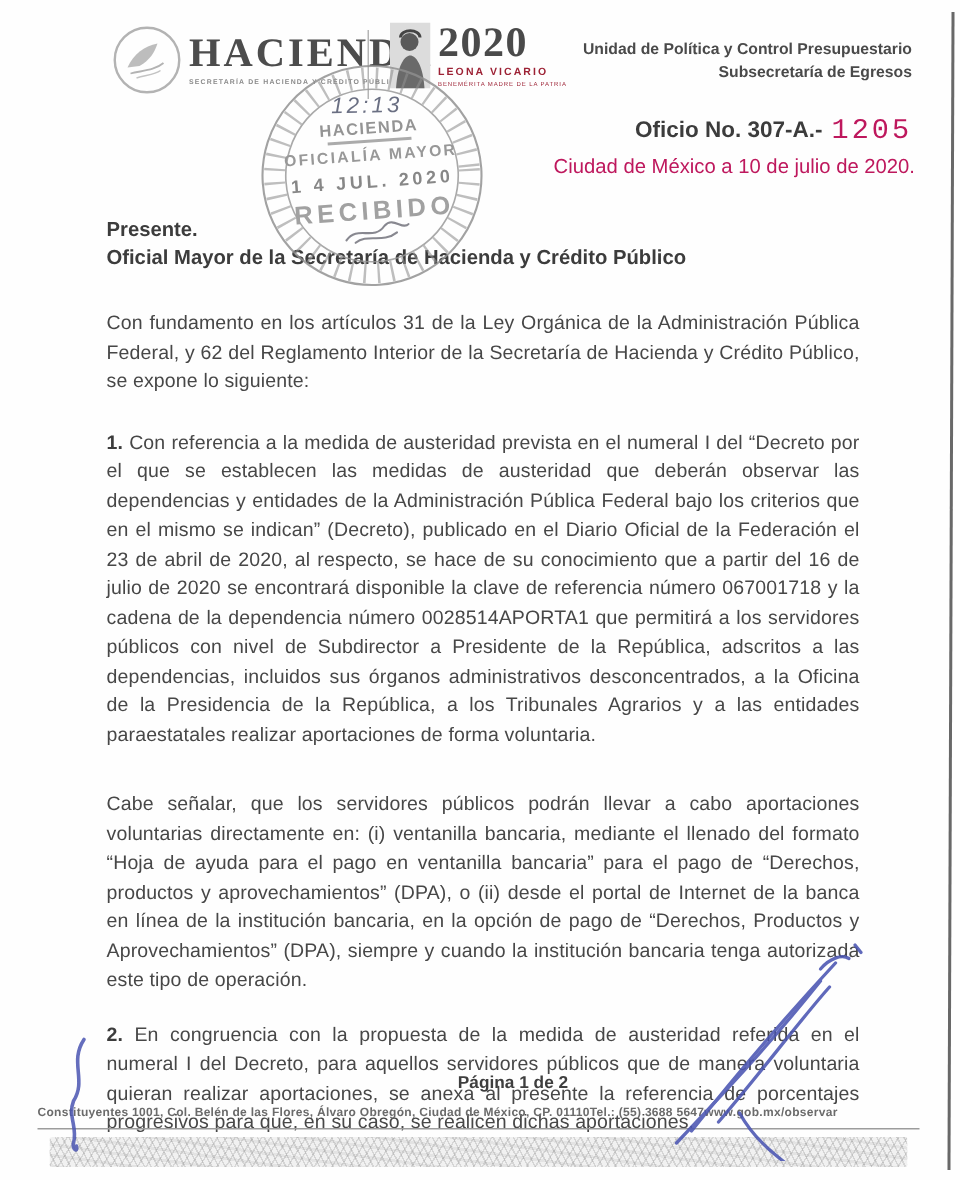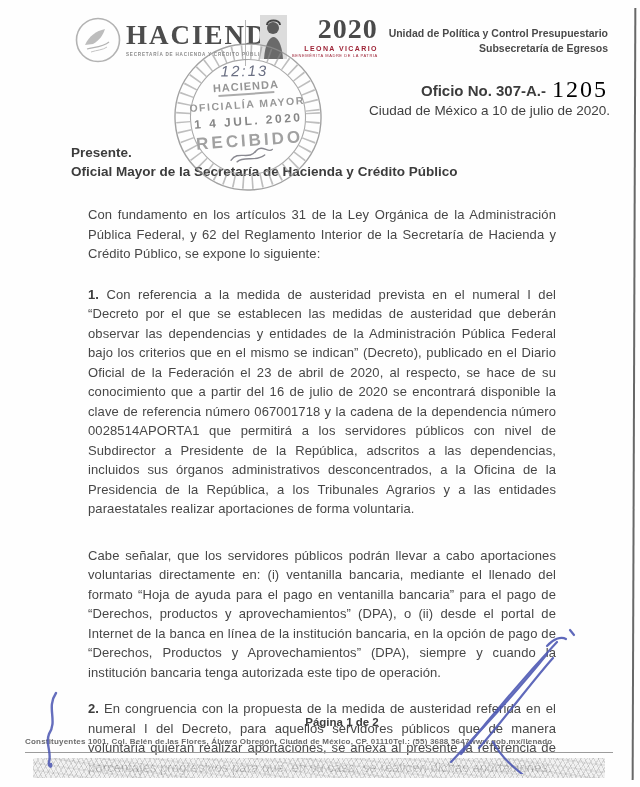--- a/index.html
+++ b/index.html
@@ -6,45 +6,45 @@
   .page{
     position:relative;width:640px;height:787px;background:#fefefe;overflow:hidden;
     font-family:"Liberation Sans",sans-serif;color:#444;
   }
   
   .seal{position:absolute;left:74px;top:16px;width:48px;height:48px;opacity:.75;}
   .brand{position:absolute;left:126px;top:22px;}
   .brand-name{font-family:"Liberation Serif",serif;font-weight:bold;font-size:27px;letter-spacing:2px;color:#4c4c4c;line-height:1;}
   .brand-sub{font-size:4.6px;letter-spacing:.8px;color:#8a8a8a;margin-top:3px;font-weight:bold;}
   .hdr-divider{position:absolute;left:245px;top:20px;width:1px;height:46px;background:#b5b5b5;}
-  .y2020{position:absolute;left:260px;top:15px;display:flex;align-items:flex-start;text-align:right;}
+  .y2020{position:absolute;left:260px;top:15px;display:flex;align-items:flex-start;}
   .portrait{width:27px;height:44px;margin-right:5px;}
   .y2020-num{font-family:"Liberation Serif",serif;font-weight:bold;font-size:28px;line-height:1;color:#4a4a4a;letter-spacing:1px;}
   .y2020-name{font-size:7px;font-weight:bold;letter-spacing:1.4px;color:#9d2235;margin-top:2px;}
   .y2020-sub{font-size:4px;letter-spacing:.6px;color:#9d2235;margin-top:1px;}
   .unit{position:absolute;right:32px;top:26px;text-align:right;font-weight:bold;font-size:10.5px;color:#4a4a4a;line-height:15px;}
   .oficio{position:absolute;right:32px;top:76px;text-align:right;white-space:nowrap;}
   .oficio-label{font-weight:bold;font-size:15px;color:#3c3c3c;margin-top:10px;}
-  .oficio-num{font-family:Liberation Serif, serif;font-size:24px;color:#000000;letter-spacing:2px;margin-left:6px;vertical-align:-1px;}
-  .dateline{position:absolute;right:30px;top:103px;font-size:13.5px;color:#404040;}
+  .oficio-num{font-family:Liberation Mono, monospace;font-size:19px;color:#be185d;letter-spacing:2px;margin-left:6px;vertical-align:-1px;}
+  .dateline{position:absolute;right:30px;top:103px;font-size:13.5px;color:#be185d;}
   
   .stamp{position:absolute;left:169px;top:38px;width:158px;height:158px;transform:rotate(-4deg);opacity:.82;z-index:5;}
   .stamp svg.ring{position:absolute;inset:0;}
   .stamp-inner{position:absolute;inset:0;display:flex;flex-direction:column;align-items:center;padding-top:24px;box-sizing:border-box;text-align:center;}
   .stamp-time{font-style:italic;font-size:15px;color:#4a5068;letter-spacing:2px;transform:rotate(3deg);}
   .stamp-brand{font-size:11px;font-weight:bold;letter-spacing:1px;color:#7d7d7d;margin-top:1px;}
   .stamp-brand-rule{width:56px;height:2px;background:#9a9a9a;margin-top:1px;}
   .stamp-office{font-size:10.5px;letter-spacing:1.5px;color:#828282;margin-top:3px;font-weight:bold;}
   .stamp-date{font-size:12px;letter-spacing:2.5px;color:#6d6d6d;margin-top:4px;font-weight:bold;}
   .stamp-status{font-size:17px;font-weight:bold;letter-spacing:3px;color:#8d8d8d;margin-top:3px;}
   .stamp-sig{margin-top:-4px;}
   
   .content{position:absolute;left:71px;top:143px;width:502px;}
   .addr{font-weight:bold;font-size:13.5px;line-height:19px;color:#3c3c3c;}
-  .para{font-size:13px;line-height:19.5px;text-align:justify;color:#474747;margin:17px;letter-spacing:.1px;}
+  .para{font-size:13px;line-height:19.5px;text-align:justify;color:#474747;margin:0;letter-spacing:.1px;}
   .mt-intro{margin-top:24px;}
   .mt-p1{margin-top:21px;}
   .mt-p2{margin-top:27px;}
   .mt-p3{margin-top:17px;}
   .pnum{font-weight:bold;color:#3c3c3c;}
   
   .page-label{position:absolute;left:0;right:0;top:716px;text-align:center;font-weight:bold;font-size:11.5px;color:#3e3e3e;margin-left:44px;}
   .address-row{position:absolute;left:25px;right:26px;top:737px;display:flex;font-size:8px;font-weight:bold;color:#6b6b6b;letter-spacing:.2px;white-space:nowrap;}
   .footer-rule{position:absolute;left:25px;right:27px;top:752px;height:1px;background:#9c9c9c;}
   .texture-band{position:absolute;left:33px;top:758px;width:572px;height:20px;border-radius:2px;
@@ -134,21 +134,21 @@
     <p class="para mt-p2">Cabe señalar, que los servidores públicos podrán llevar a cabo aportaciones voluntarias directamente en: (i) ventanilla bancaria, mediante el llenado del formato “Hoja de ayuda para el pago en ventanilla bancaria” para el pago de “Derechos, productos y aprovechamientos” (DPA), o (ii) desde el portal de Internet de la banca en línea de la institución bancaria, en la opción de pago de “Derechos, Productos y Aprovechamientos” (DPA), siempre y cuando la institución bancaria tenga autorizada este tipo de operación.</p>
 
     <p class="para mt-p3"><span class="pnum">2.</span> <span>En congruencia con la propuesta de la medida de austeridad referida en el numeral I del Decreto, para aquellos servidores públicos que de manera voluntaria quieran realizar aportaciones, se anexa al presente la referencia de porcentajes progresivos para que, en su caso, se realicen dichas aportaciones.</span></p>
 
   </div>
 
   <div class="page-label">Página 1 de 2</div>
   <div class="address-row">
     <span>Constituyentes 1001, Col. Belén de las Flores, Álvaro Obregón, Ciudad de México, CP. 01110</span>
     <span>Tel.: (55) 3688 5647</span>
-    <span>www.gob.mx/llenado</span>
+    <span>www.gob.mx/observar</span>
   </div>
   <div class="footer-rule"></div>
   <div class="texture-band"></div>
 
   <svg class="pen-left" width="28" height="84" viewBox="0 0 28 84">
     <path d="M16 3 C6 18 18 30 9 44 C5 54 12 62 9 72 C8 76 12 79 11 74" fill="none" stroke="#4a55b2" stroke-width="2.4" stroke-linecap="round" opacity=".85"></path>
   </svg>
   <svg class="pen-signature" width="158" height="152" viewBox="0 0 158 152">
     <g fill="none" stroke="#4a55b2" stroke-width="2.2" stroke-linecap="round" opacity=".88">
       <path d="M28 132 C60 92 98 48 124 20"></path>

